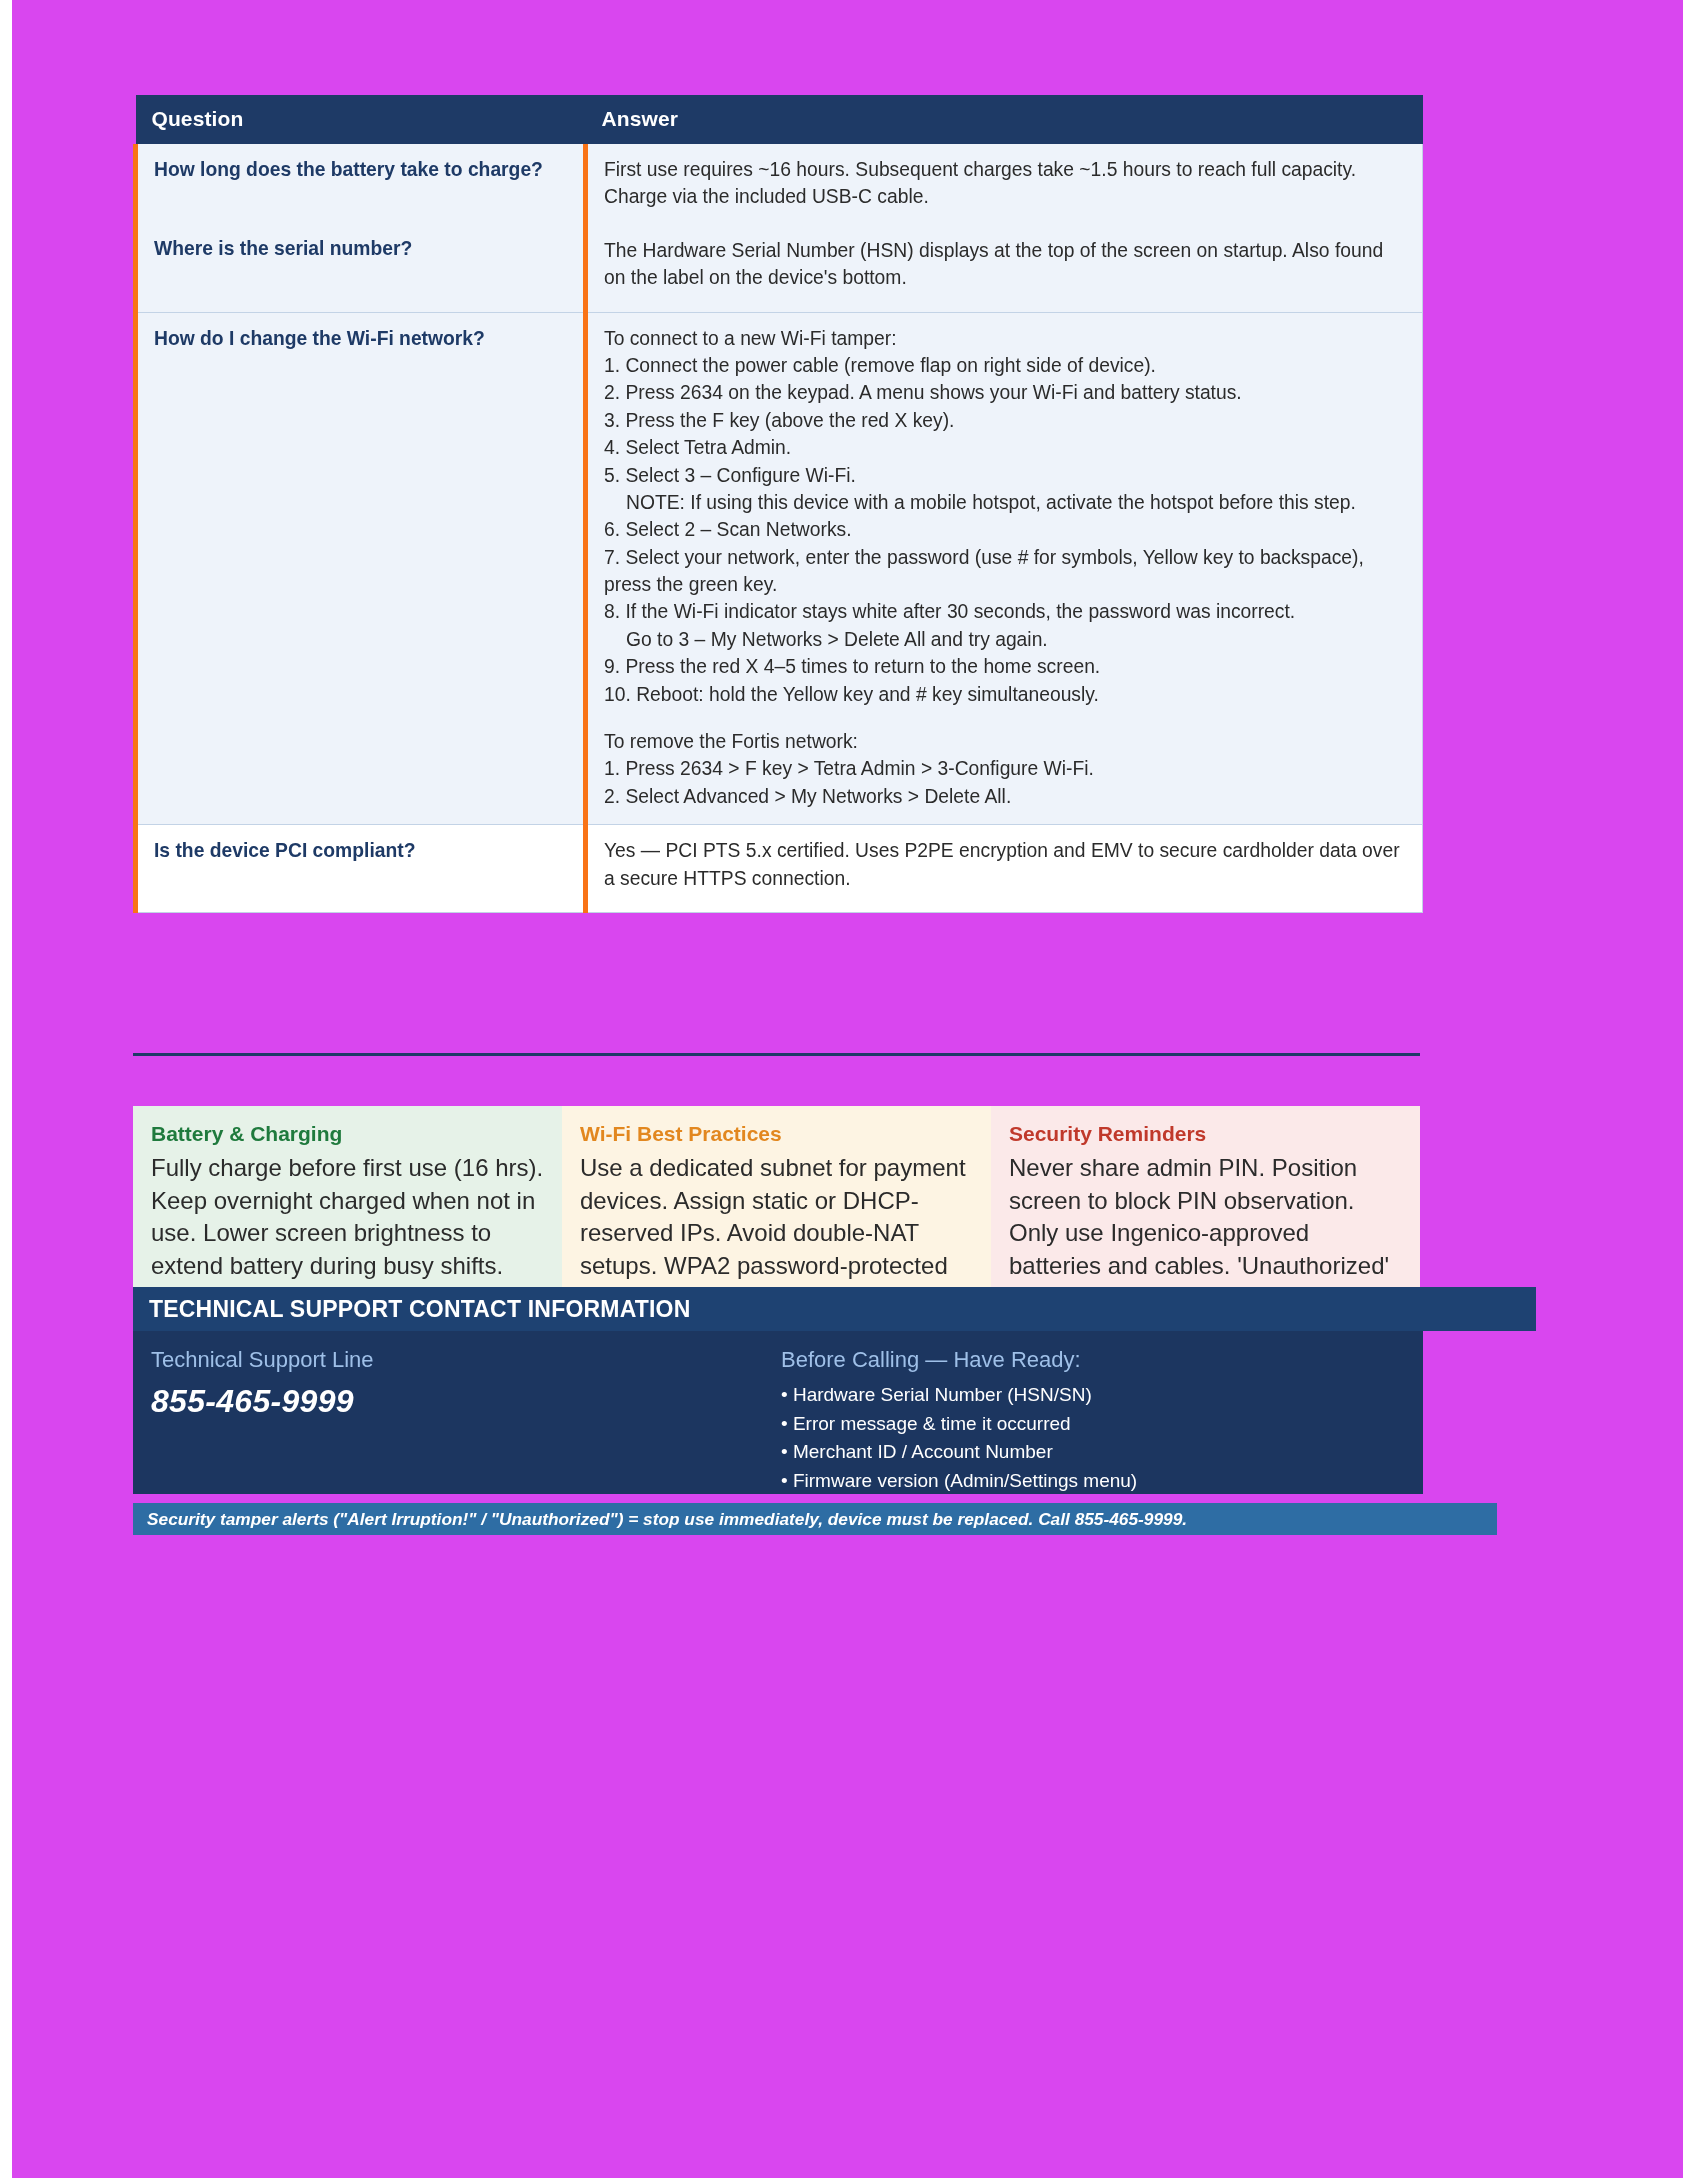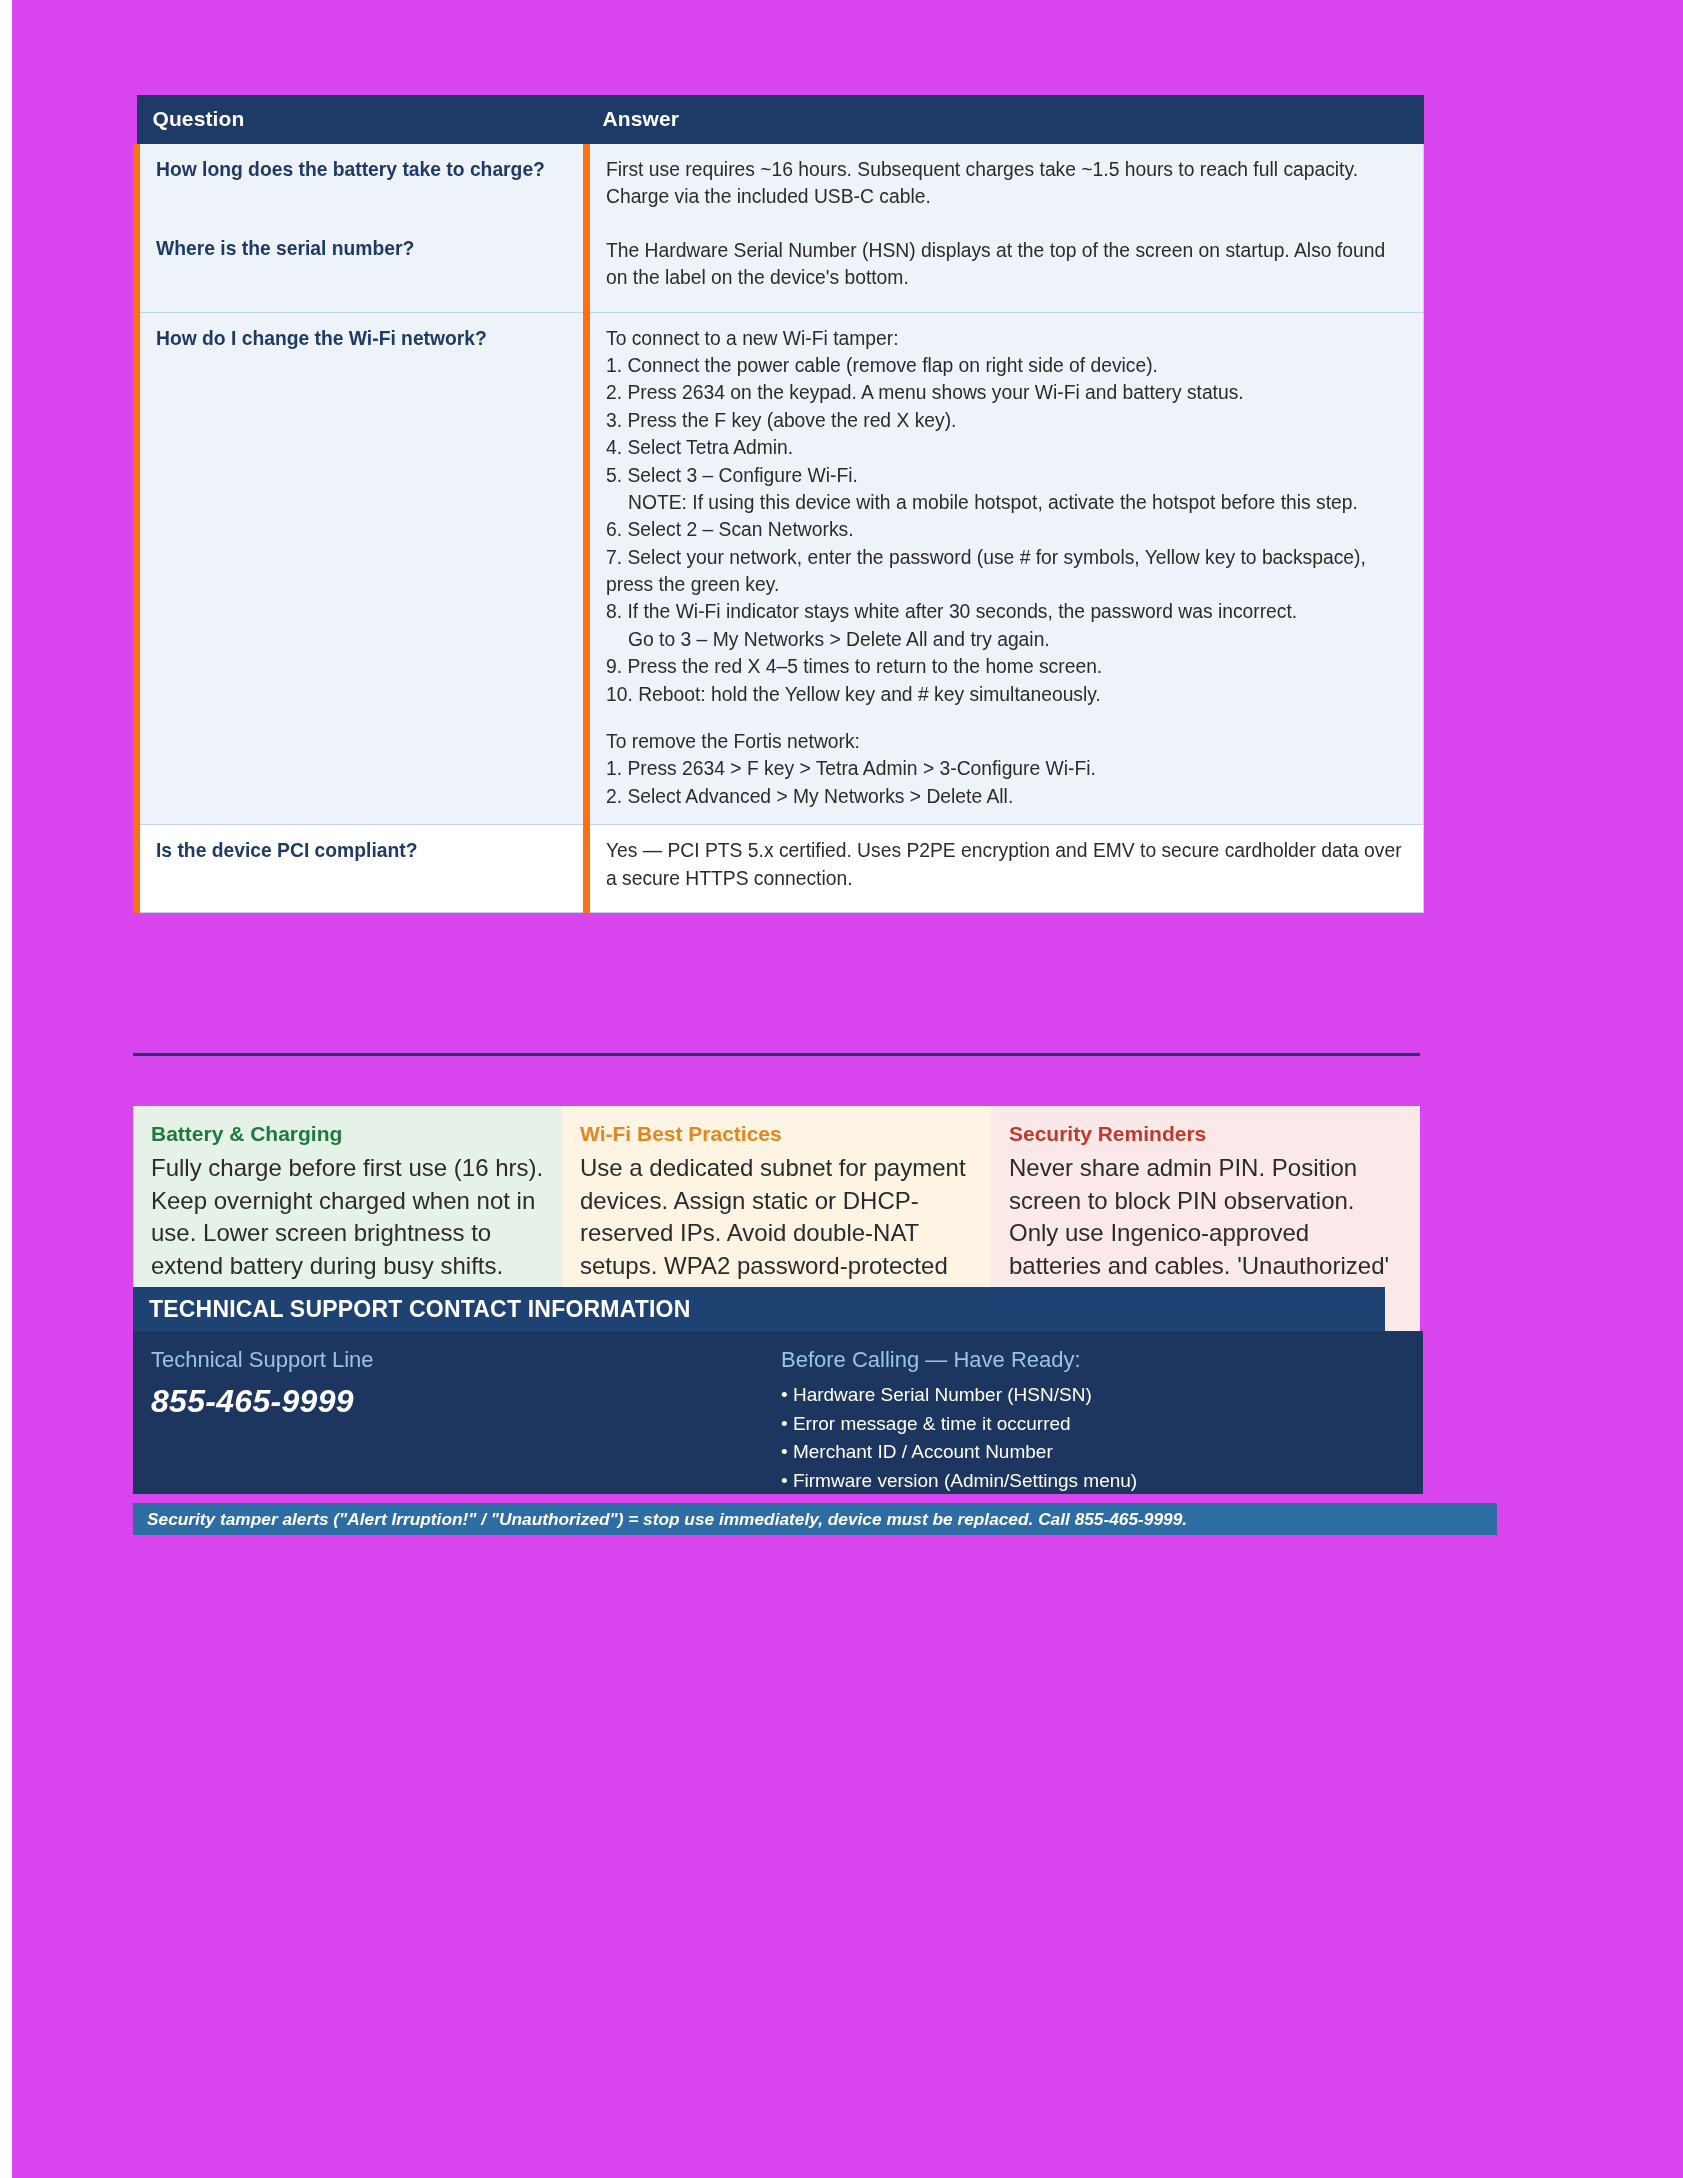--- a/index.html
+++ b/index.html
@@ -43,21 +43,21 @@
     text-align: left;
     padding: 12px 16px 13px 16px;
     border: none;
     letter-spacing: 0.1px;
   }
   .faq-table td {
     vertical-align: top;
     font-size: 19.3px;
     line-height: 1.42;
     padding: 12px 16px 14px 16px;
-    border-left: 7px solid #f97316;
+    border-left: 5px solid #f97316;
     border-right: 1px solid #c3d3e6;
     border-bottom: 1px solid #c3d3e6;
     color: #2b2b2b;
   }
   .faq-table tr.alt td { background: #eef3fa; }
   .faq-table tr.plain td { background: #ffffff; }
   .faq-table td.q {
     color: #1e3a66;
     font-weight: bold;
   }
@@ -118,21 +118,21 @@
   .tip-wifi { background: #fdf4e3; }
   .tip-wifi .tip-title { color: #e2871f; }
   .tip-security { background: #fbe9e9; }
   .tip-security .tip-title { color: #c0392b; }
 
   
   .support-header {
     position: absolute;
     left: 121px;
     top: 1287px;
-    width: 1252px;
+    width: 1403px;
     height: 44px;
     background: #1e4272;
     color: #ffffff;
     font-size: 23px;
     font-weight: bold;
     display: flex;
     align-items: center;
     padding-left: 16px;
     box-sizing: border-box;
     letter-spacing: 0.2px;

